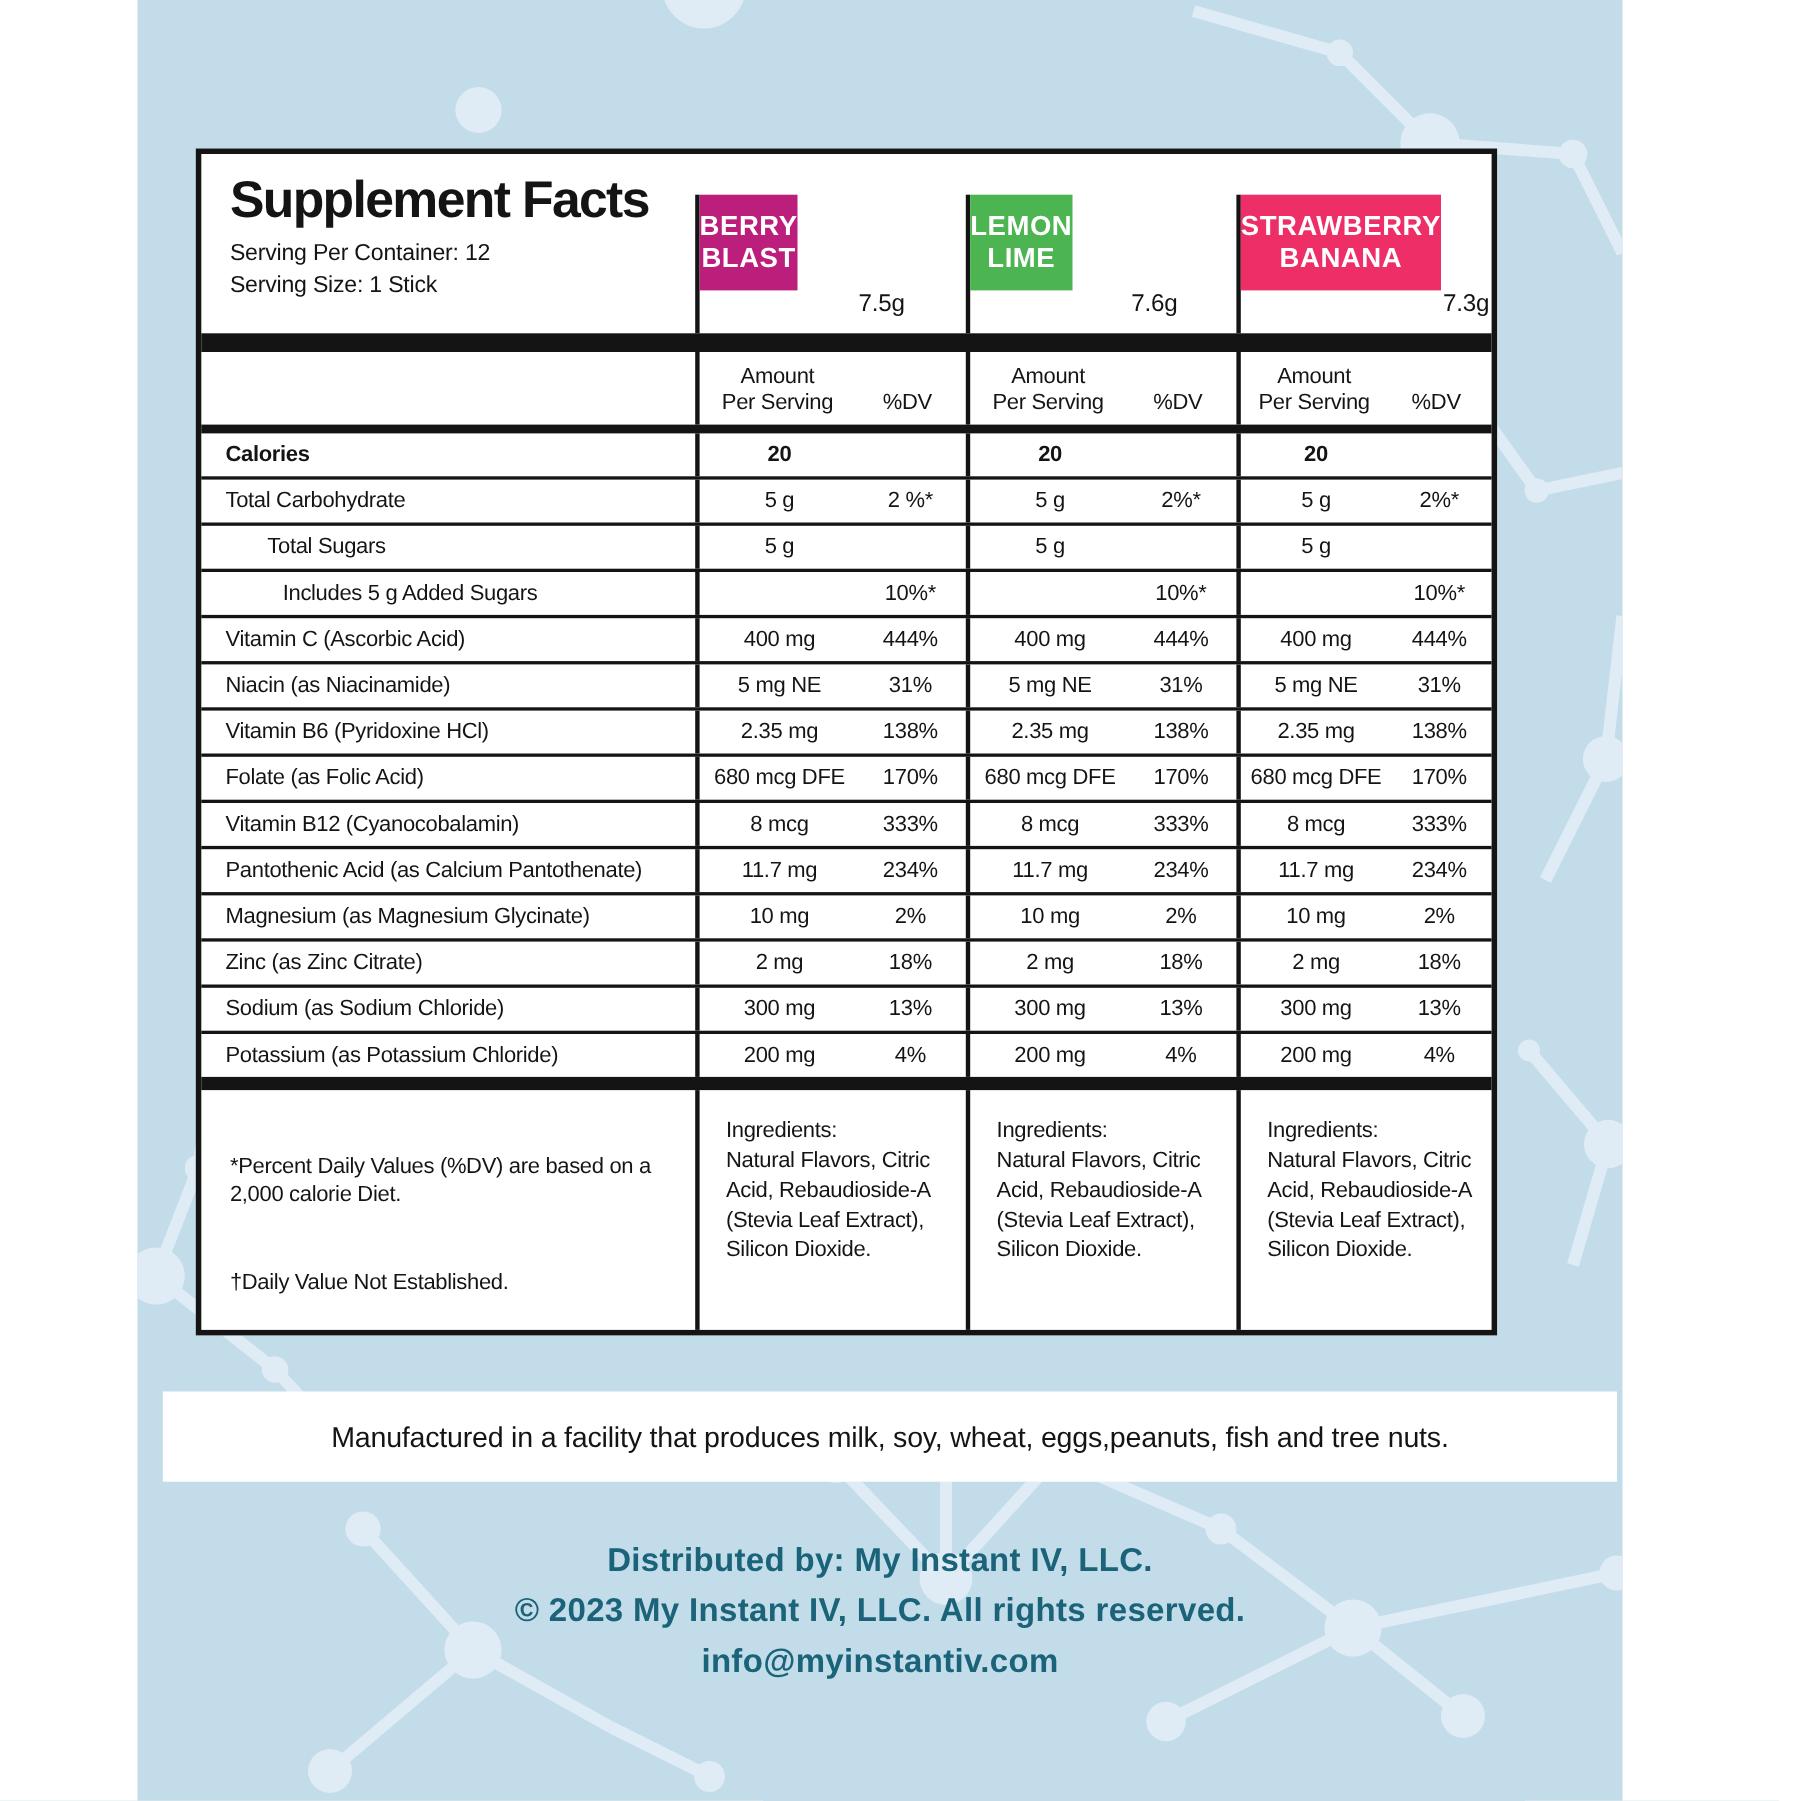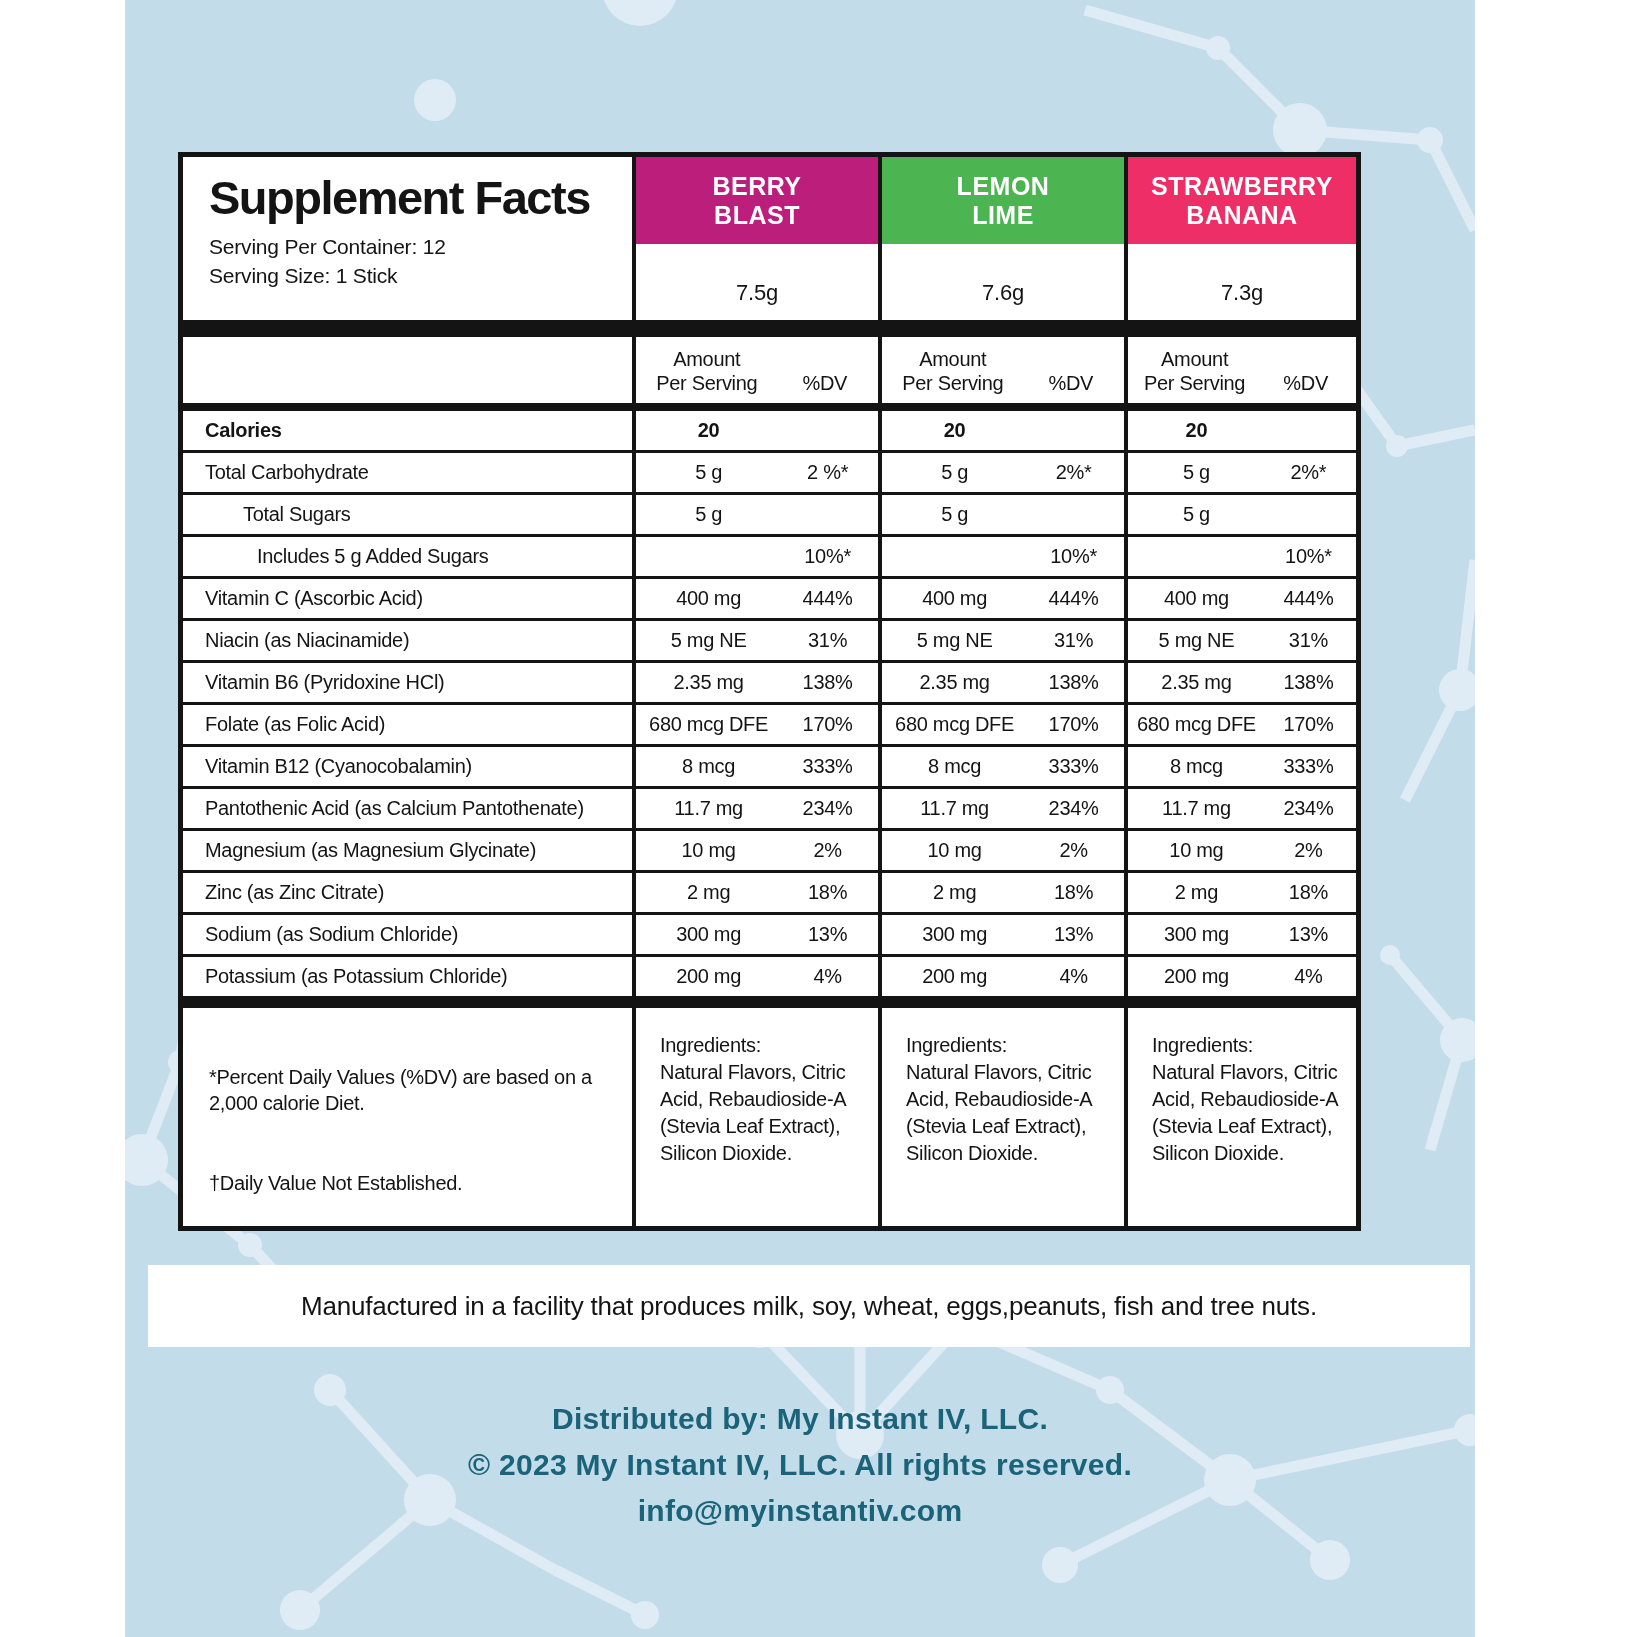--- a/index.html
+++ b/index.html
@@ -8,33 +8,33 @@
     font-family:"Liberation Sans", sans-serif;color:#141414;overflow:hidden;
   }
   .panel{
     position:absolute;left:125px;top:0;width:1350px;height:1637px;
     background:#c3dce9;overflow:hidden;
   }
   .molecules{position:absolute;left:0;top:0;width:1350px;height:1637px;}
 
   
   .facts-table{
-    position:absolute;left:53px;top:152px;width:1183px;
+    position:absolute;left:53px;top:135px;width:1183px;
     background:#ffffff;border:5px solid #141414;box-sizing:border-box;
   }
   .row-grid{display:grid;grid-template-columns:449px 246px 246px 232px;}
   .cell{box-sizing:border-box;}
   .vdiv{border-left:4px solid #141414;}
 
   .header-section{height:163px;}
   .title-cell{padding:16px 0 0 26px;}
   .main-title{font-size:47px;font-weight:bold;letter-spacing:-1.5px;line-height:50px;}
   .serving-line{font-size:21px;line-height:27px;letter-spacing:-0.2px;margin-top:2px;}
   .serving-block{margin-top:10px;}
-  .flavor-cell{display:flex;flex-direction:column;}
+  .flavor-cell{display:flex;flex-direction:row;margin-top:37px;}
   .flavor-banner{
     height:87px;display:flex;flex-direction:column;align-items:center;justify-content:center;
     color:#ffffff;font-weight:bold;font-size:25px;line-height:29px;letter-spacing:0.5px;text-align:center;
   }
   .flavor-weight{
     flex:1;display:flex;align-items:flex-end;justify-content:center;
     font-size:22px;padding-bottom:14px;letter-spacing:-0.2px;
   }
 
   .bar{background:#141414;width:100%;}

